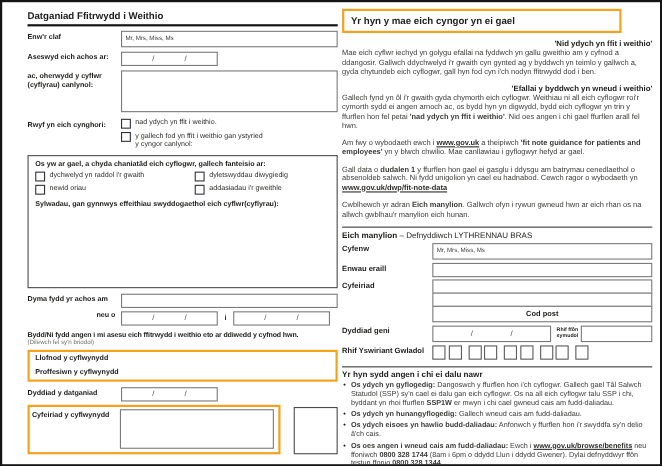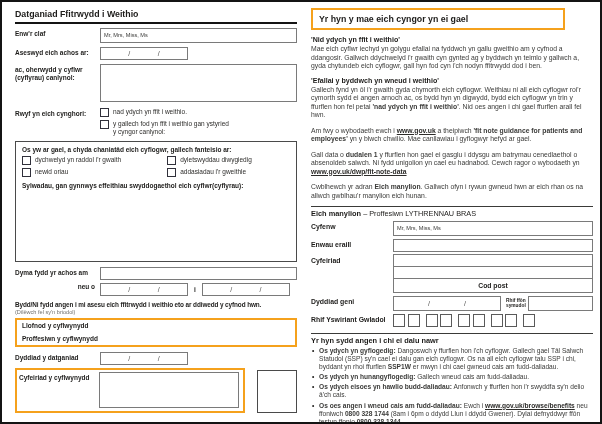--- a/index.html
+++ b/index.html
@@ -3,21 +3,21 @@
 <meta charset="utf-8">
 <style>
   html,body{margin:0;padding:0;background:#e8e8e8;}
   .page{
     position:relative; width:602px; height:424px; box-sizing:border-box;
     background:#fff; border:2px solid #141414; overflow:hidden;
     font-family:"Liberation Sans", sans-serif; color:#2d2c2a;
   }
   .b{font-weight:bold;text-align:right;}
   
-  .leftcol{position:absolute; left:13px; top:7px; width:282px;}
+  .leftcol{position:absolute; left:23px; top:7px; width:282px;}
   .title{font-size:8.8px; font-weight:bold; line-height:10px; color:#1d1c1a;}
   .titlebar{border-bottom:2px solid #141414; margin-top:3px;}
   .frow{display:grid; grid-template-columns:80px 1fr; column-gap:5px; margin-top:4px; align-items:start;}
   .flabel{font-size:6.5px; font-weight:bold; line-height:8px; padding-top:2px; color:#1d1c1a;}
   .ibox{border:1px solid #7a7a7a; background:#fff; min-height:13px; box-sizing:border-box; font-size:5.6px; line-height:11px; padding:1px 3px; color:#3a3a38;}
   .tall{height:38px;}
   .datebox{border:1px solid #7a7a7a; height:13px; box-sizing:border-box; display:flex; align-items:center; justify-content:space-evenly; font-size:7px; color:#4a4a48; background:#fff;}
   .w88{width:88px;}
   .cbrow{display:flex; gap:4px; align-items:flex-start; font-size:6.5px; line-height:8px; margin-top:3px; color:#2d2c2a;}
   .cb{width:9px; height:9px; border:1.4px solid #30303a; background:#fff; flex:none; box-sizing:border-box;}
@@ -32,21 +32,21 @@
   .delnote{font-size:5.6px; color:#6f6f6d; margin-top:1px;}
   .hl{border:2.5px solid var(--orange); margin-top:3px; padding:2px 5px; box-sizing:border-box;}
   .siglabel{font-size:6.5px; font-weight:bold; line-height:8px; color:#1d1c1a;}
   .gap4{height:5px;}
   .addrwrap{display:flex; margin-top:3px; align-items:stretch;}
   .addrhl{border:2.5px solid var(--orange); padding:2px 4px 3px 2px; box-sizing:border-box; flex:0 0 230px; display:grid; grid-template-columns:76px 1fr; column-gap:4px;}
   .stamp{width:42px; height:41px; border:1.2px solid #4a4a4a; margin-left:12px; margin-top:2px;}
   
   .rightcol{position:absolute; left:309px; top:6px; width:282px;}
   .rhead{border:2.5px solid var(--orange); box-sizing:border-box; width:254px; font-size:8.8px; font-weight:bold; padding:4px 6px; color:#1d1c1a;}
-  .ptitle{font-size:7.1px; font-weight:bold; margin-top:6px; color:#1d1c1a;}
+  .ptitle{font-size:7.1px; font-weight:bold; margin-top:6px; color:#1d1c1a;text-align:right;}
   .para{font-size:6.8px; line-height:8.5px; margin-top:1px; color:#3a3a38;}
   .pgap{margin-top:7px;}
   .link{font-weight:bold; text-decoration:underline; color:#2d2c2a; cursor:pointer;}
   .sec{border-top:1.6px solid #3a3a38; margin-top:6px; padding-top:2px;}
   .sechead{font-size:7.3px; color:#1d1c1a;}
   .sechead .b{font-size:7.4px;}
   .drow{display:grid; grid-template-columns:78px 1fr; column-gap:4px; margin-top:3px; align-items:start;}
   .dlabel{font-size:6.9px; font-weight:bold; padding-top:2px; color:#1d1c1a;}
   .stack .ibox{margin-top:-1px;}
   .codpost{text-align:center; font-weight:bold; font-size:6.8px; color:#1d1c1a;}
@@ -186,21 +186,21 @@
     <div class="ptitle">'Efallai y byddwch yn wneud i weithio'</div>
     <div class="para"><span>Gallech fynd yn ôl i'r gwaith gyda chymorth eich cyflogwr. Weithiau ni all eich cyflogwr roi'r cymorth sydd ei angen arnoch ac, os bydd hyn yn digwydd, bydd eich cyflogwr yn trin y ffurflen hon fel petai </span><span class="b">'nad ydych yn ffit i weithio'</span><span>. Nid oes angen i chi gael ffurflen arall fel hwn.</span></div>
 
     <div class="para pgap"><span>Am fwy o wybodaeth ewch i </span><span class="link">www.gov.uk</span><span> a theipiwch </span><span class="b">'fit note guidance for patients and employees'</span><span> yn y blwch chwilio. Mae canllawiau i gyflogwyr hefyd ar gael.</span></div>
 
     <div class="para pgap"><span>Gall data o </span><span class="b">dudalen 1</span><span> y ffurflen hon gael ei gasglu i ddysgu am batrymau cenedlaethol o absenoldeb salwch. Ni fydd unigolion yn cael eu hadnabod. Cewch ragor o wybodaeth yn </span><span class="link">www.gov.uk/dwp/fit-note-data</span></div>
 
     <div class="para pgap"><span>Cwblhewch yr adran </span><span class="b">Eich manylion</span><span>. Gallwch ofyn i rywun gwneud hwn ar eich rhan os na allwch gwblhau'r manylion eich hunan.</span></div>
 
     <div class="sec">
-      <div class="sechead"><span class="b">Eich manylion</span><span> – Proffesiwn LYTHRENNAU BRAS</span></div>
+      <div class="sechead"><span class="b">Eich manylion</span><span> – Defnyddiwch LYTHRENNAU BRAS</span></div>
 
       <div class="drow">
         <div class="dlabel">Cyfenw</div>
         <div class="ibox">Mr, Mrs, Miss, Ms</div>
       </div>
 
       <div class="drow">
         <div class="dlabel">Enwau eraill</div>
         <div class="ibox"></div>
       </div>

